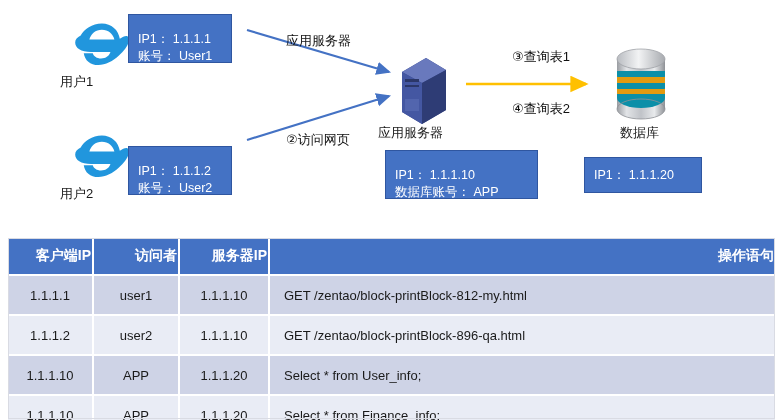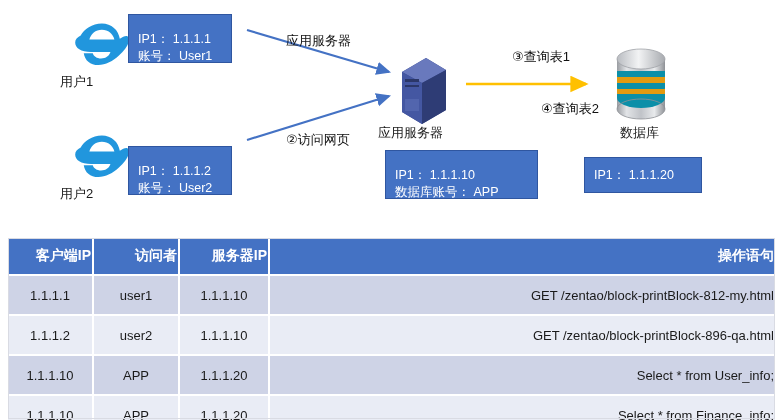--- a/index.html
+++ b/index.html
@@ -69,21 +69,21 @@
   .grid td{
     height:36px;
     color:#1a1a1a;
     border-right:2px solid #ffffff;
     border-bottom:2px solid #ffffff;
     text-align:center;
     white-space:nowrap;
     overflow:hidden;
   }
   .grid td:last-child{border-right:none;}
-  .grid td.op{text-align:right;padding-left:8px;}
+  .grid td.op{text-align:left;padding-left:14px;}
   .grid tr.odd td{background:#ced3e6;}
   .grid tr.even td{background:#e9ecf5;}
   .col1{width:85px;}
   .col2{width:86px;}
   .col3{width:90px;}
   .col4{width:auto;}
 
   .table-edge{
     position:absolute;left:8px;top:238px;
     width:767px;height:181px;
@@ -140,21 +140,21 @@
     <div class="node-caption" style="left:60px;top:185px;width:82px;">用户2</div>
 
     <div class="info-box" style="left:128px;top:146px;width:104px;height:49px;">
       <span class="line">IP1： 1.1.1.2</span>
       <span class="line">账号： User2</span>
     </div>
 
     <div class="arrow-label" style="left:286px;top:32px;">应用服务器</div>
     <div class="arrow-label" style="left:286px;top:131px;">②访问网页</div>
     <div class="arrow-label" style="left:512px;top:48px;">③查询表1</div>
-    <div class="arrow-label" style="left:512px;top:100px;margin-left:29px;">④查询表2</div>
+    <div class="arrow-label" style="left:512px;top:100px;">④查询表2</div>
 
     <div style="position:absolute;left:396px;top:52px;width:56px;height:72px;">
       <svg viewBox="0 0 56 72" style="width:56px;height:72px;display:block;">
         <polygon points="6,20 30,6 50,18 50,58 26,72 6,60" fill="#3a4a8f"></polygon>
         <polygon points="6,20 30,6 50,18 26,31" fill="#6979bd"></polygon>
         <polygon points="26,31 50,18 50,58 26,72" fill="#2e3c75"></polygon>
         <polygon points="6,20 26,31 26,72 6,60" fill="#4457a2"></polygon>
         <rect x="9" y="27" width="14" height="3" fill="#2b3768"></rect>
         <rect x="9" y="33" width="14" height="2" fill="#2b3768"></rect>
         <rect x="9" y="47" width="14" height="12" fill="#5769b2" opacity="0.75"></rect>

